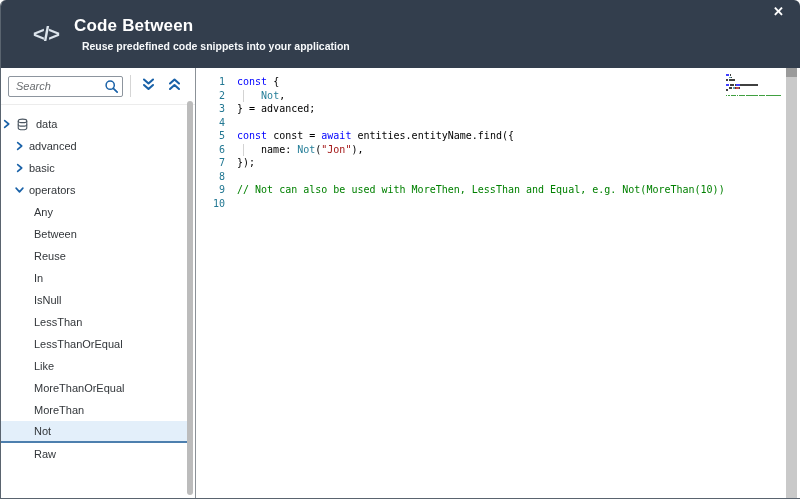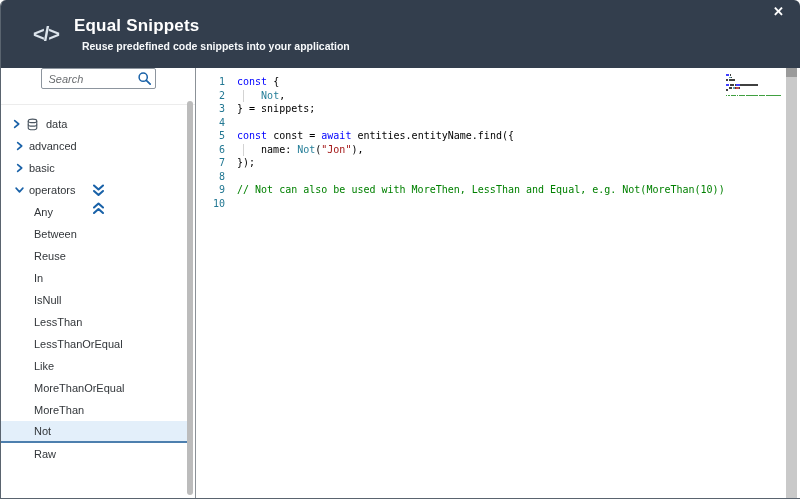--- a/index.html
+++ b/index.html
@@ -20,37 +20,37 @@
   .hdr-close { position:absolute; top:4px; right:16px; color:#fff; font-size:13px;
                font-weight:bold; background:none; border:none; cursor:pointer; line-height:16px; }
 
   
   .bdy { flex:1; display:flex; min-height:0; }
 
   
   .sb { width:195px; flex:0 0 195px; border-right:1px solid #8b9197; position:relative;
         background:#fff; overflow:hidden; }
   .sb-toolbar { height:37px; display:flex; align-items:center; padding:0 7px;
-                border-bottom:1px solid #ececec;flex-direction:column; }
+                border-bottom:1px solid #ececec; }
   .search-wrap { position:relative; width:115px; height:21px; flex:0 0 115px; }
   .search-wrap input { width:115px; height:21px; border:1px solid #8d959e; border-radius:2px;
                        font-style:italic; font-size:11px; color:#444; padding:0 22px 0 7px;
                        outline:none; font-family:"Liberation Sans", sans-serif; }
   .search-wrap input::placeholder { color:#6a6d70; font-style:italic; }
   .search-ico { position:absolute; right:4px; top:3px; }
   .tb-sep { width:1px; height:22px; background:#d5d5d5; margin:0 4px 0 7px; }
   .tb-btn { background:none; border:none; width:29px; height:26px; display:flex;
             align-items:center; justify-content:center; cursor:pointer; }
 
   .tree { padding-top:8px; }
   .row { display:flex; align-items:center; height:22px; font-size:11px; color:#32363a;
          cursor:pointer; width:189px; }
   .row .twist { display:flex; width:11px; flex:0 0 11px; margin-right:4px; }
   .row .nico  { display:flex; width:13px; flex:0 0 13px; margin-right:7px; }
-  .row.lvl1 { padding-left:10px; }
+  .row.lvl1 { }
   .row.lvl2 { padding-left:13px; }
   .row.lvl3 { padding-left:33px; }
   .row.selected { background:#e3effa; border-bottom:2px solid #4d7fae; }
 
   .sb-scroll { position:absolute; right:2px; top:33px; bottom:3px; width:6px;
                background:#bcbcbc; border-radius:3px; }
 
   
   .ed { flex:1; position:relative; background:#fff; overflow:hidden;
         font-family:"DejaVu Sans Mono", monospace; }
@@ -70,21 +70,21 @@
   .ed-scroll .thumb { height:9px; background:#9a9a9a; }
 </style>
 </head>
 <body>
 
 <div class="dialog">
 
   <div class="hdr">
     <span class="hdr-icon">&lt;/&gt;</span>
     <div class="hdr-titles">
-      <span class="hdr-title">Equal Snippets</span>
+      <span class="hdr-title">Code Between</span>
       <span class="hdr-sub">Reuse predefined code snippets into your application</span>
     </div>
     <button class="hdr-close"><span>✕</span></button>
   </div>
 
   <div class="bdy">
 
     <div class="sb">
       <div class="sb-toolbar">
         <div class="search-wrap">
@@ -191,21 +191,21 @@
             <span>Raw</span>
           </div>
         </div>
       <div class="sb-scroll"></div>
     </div>
 
     <div class="ed">
       <div class="code">
           <div class="cl"><span class="ln">1</span><span class="lc"><span class="tk-k">const</span><span class="tk-p"> {</span></span></div>
           <div class="cl"><span class="ln">2</span><span class="lc"><span class="guide"></span><span class="tk-p">    </span><span class="tk-t">Not</span><span class="tk-p">,</span></span></div>
-          <div class="cl"><span class="ln">3</span><span class="lc"><span class="tk-p">} = snippets;</span></span></div>
+          <div class="cl"><span class="ln">3</span><span class="lc"><span class="tk-p">} = advanced;</span></span></div>
           <div class="cl"><span class="ln">4</span><span class="lc"></span></div>
           <div class="cl"><span class="ln">5</span><span class="lc"><span class="tk-k">const</span><span class="tk-p"> const = </span><span class="tk-k">await</span><span class="tk-p"> entities.entityName.find({</span></span></div>
           <div class="cl"><span class="ln">6</span><span class="lc"><span class="guide"></span><span class="tk-p">    name: </span><span class="tk-t">Not</span><span class="tk-p">(</span><span class="tk-s">"Jon"</span><span class="tk-p">),</span></span></div>
           <div class="cl"><span class="ln">7</span><span class="lc"><span class="tk-p">});</span></span></div>
           <div class="cl"><span class="ln">8</span><span class="lc"></span></div>
           <div class="cl"><span class="ln">9</span><span class="lc"><span class="tk-c">// Not can also be used with MoreThen, LessThan and Equal, e.g. Not(MoreThan(10))</span></span></div>
           <div class="cl"><span class="ln">10</span><span class="lc"></span></div>
         </div>
       <div class="minimap">
           <div class="mm-line"><span style="width: 3.4px; background: rgb(0, 0, 255);"></span><span style="width: 0.68px;"></span><span style="width: 0.68px; background: rgb(0, 0, 0);"></span></div>

